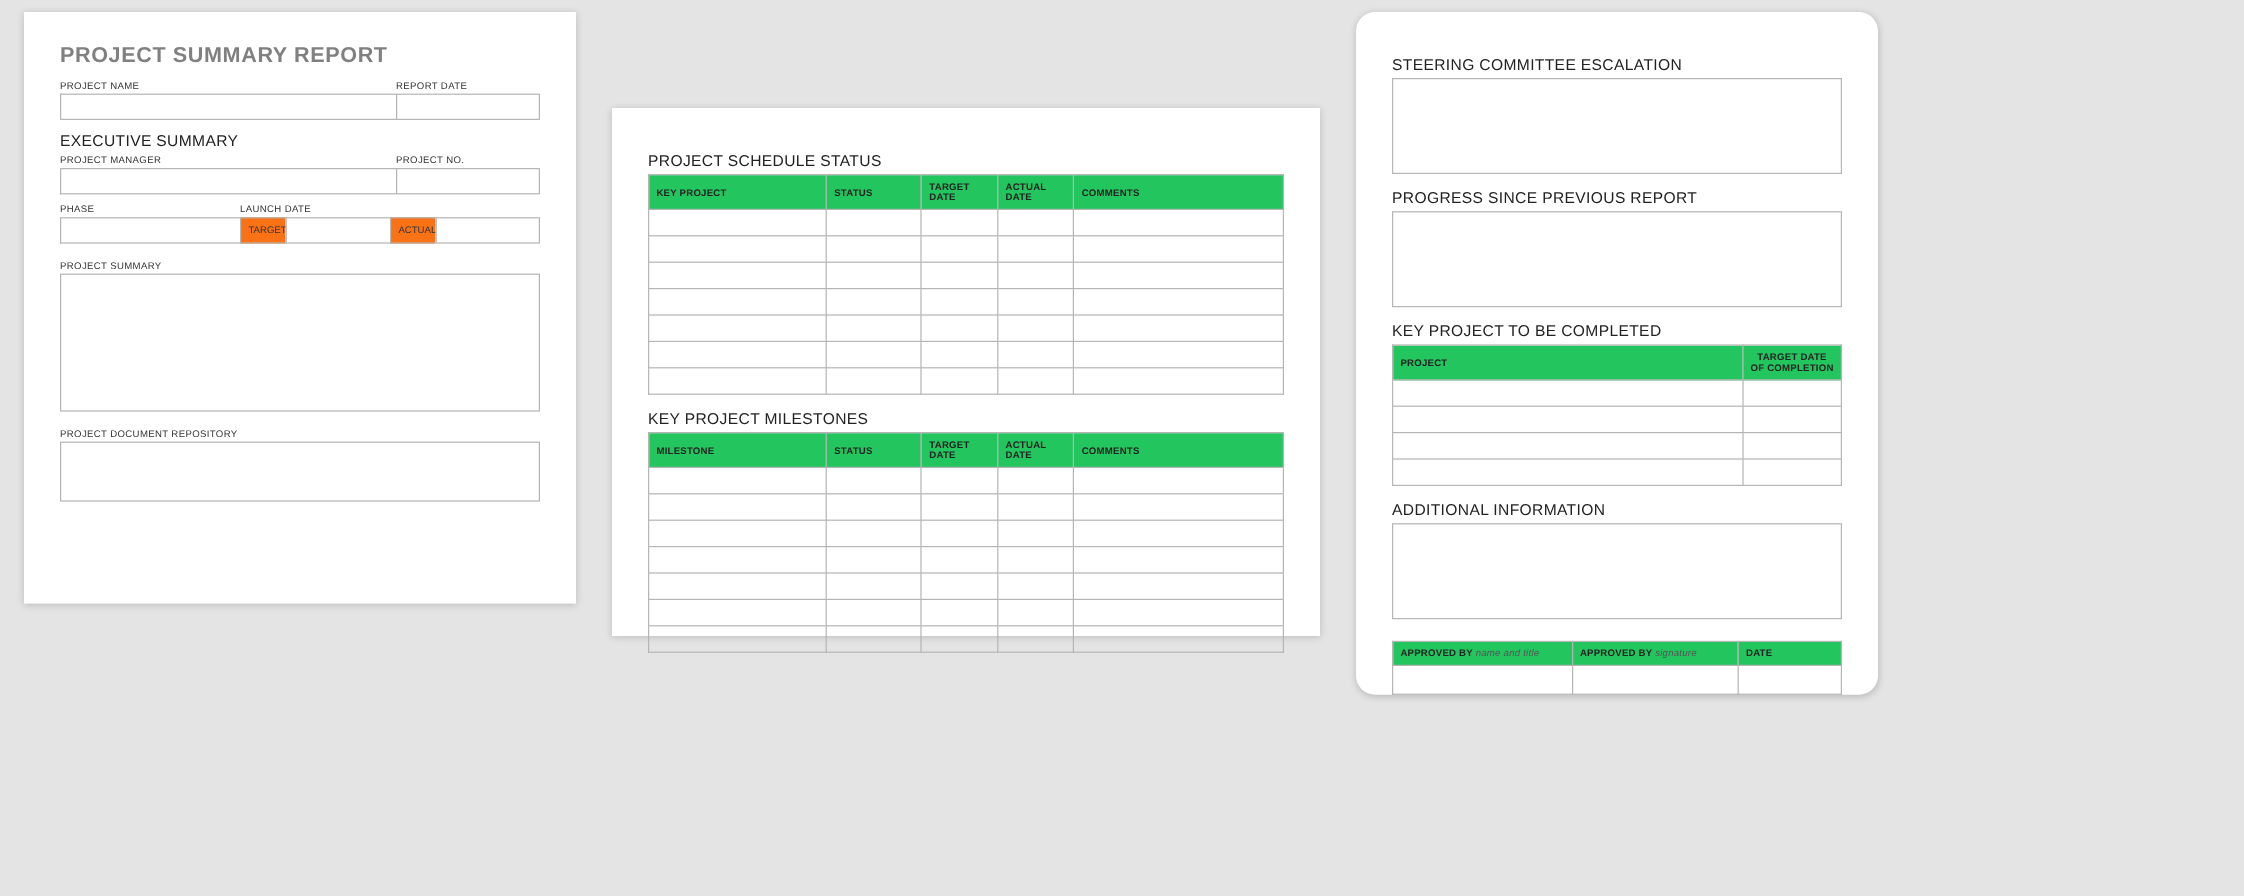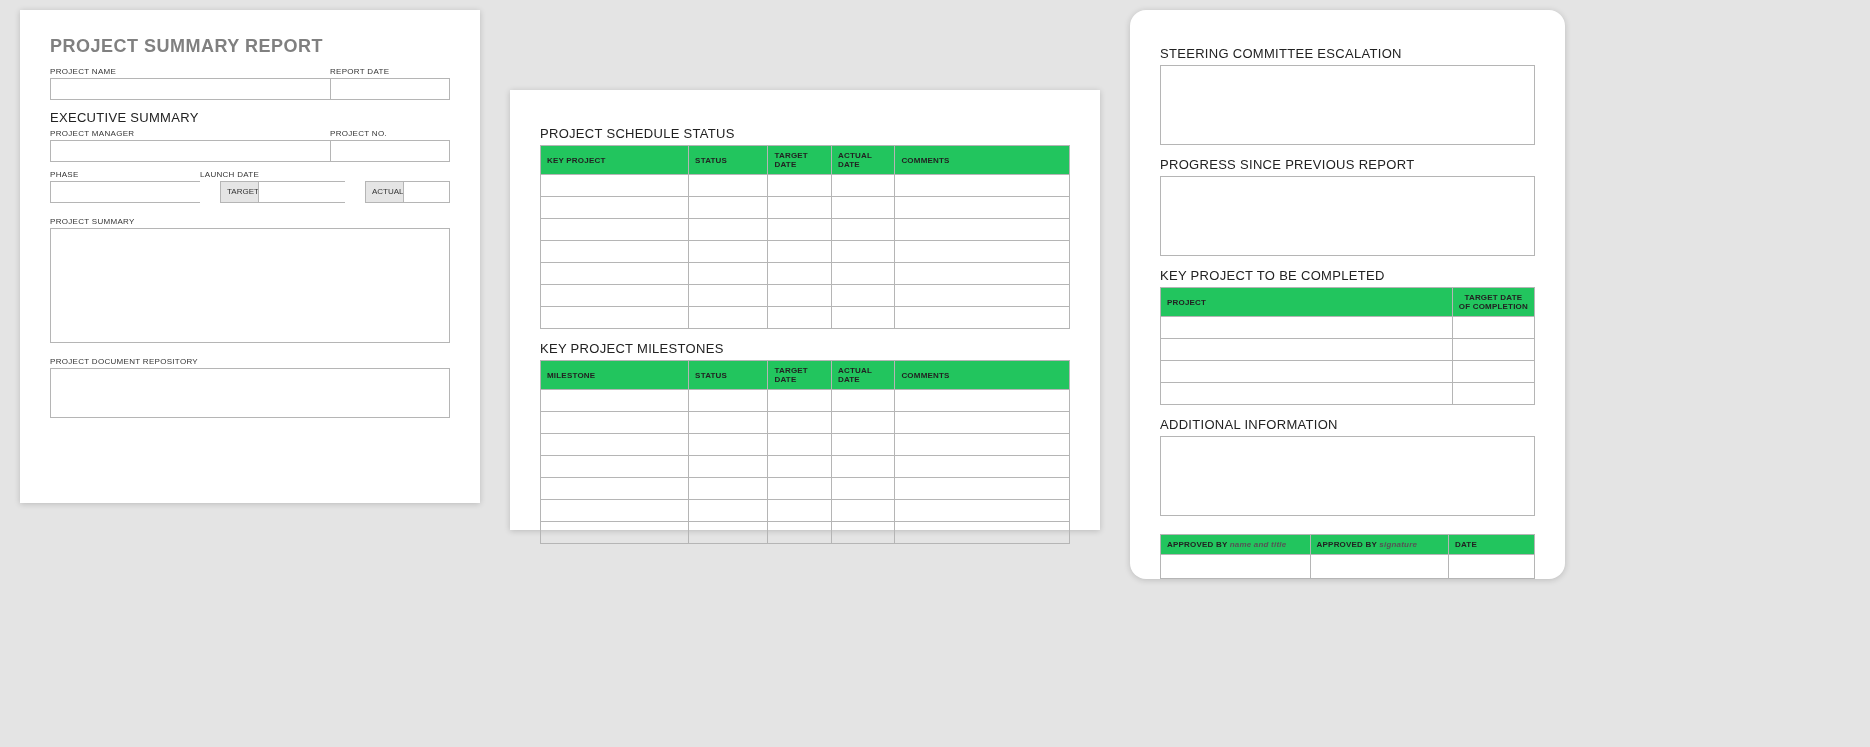--- a/index.html
+++ b/index.html
@@ -48,27 +48,26 @@
 
   .box {
     border: 1px solid #b5b5b5;
     background: #fff;
     height: 22px;
   }
   .box-big { height: 115px; }
   .box-med { height: 50px; }
   .box-r3 { height: 80px; }
   .sublbl {
-    background: #e5e5e5;
+    background: #f97316;
     border: 1px solid #b5b5b5;
     height: 22px;
     font-size: 8px;
     padding: 5px 6px;
     color: #333;
-    margin-left: 20px;
   }
 
   table {
     width: 100%;
     border-collapse: collapse;
     table-layout: fixed;
   }
   th {
     background: #22c55e;
     border: 1px solid #b5b5b5;
@@ -79,21 +78,21 @@
     color: #222;
     letter-spacing: 0.2px;
   }
   td {
     border: 1px solid #b5b5b5;
     height: 22px;
     font-size: 9px;
     padding: 3px 5px;
   }
   .thc { text-align: center; }
-  .tiny { font-size: 8px; font-weight: bold; color:#555; font-style: italic; text-align: center; }
+  .tiny { font-size: 8px; font-weight: normal; color:#555; font-style: italic; text-align: center; }
 </style>
 </head>
 <body>
 
 <div class="page page1">
   <div class="title">PROJECT SUMMARY REPORT</div>
 
   <div class="row">
     <div class="col" style="width:280px">
       <span class="lbl">PROJECT NAME</span>

